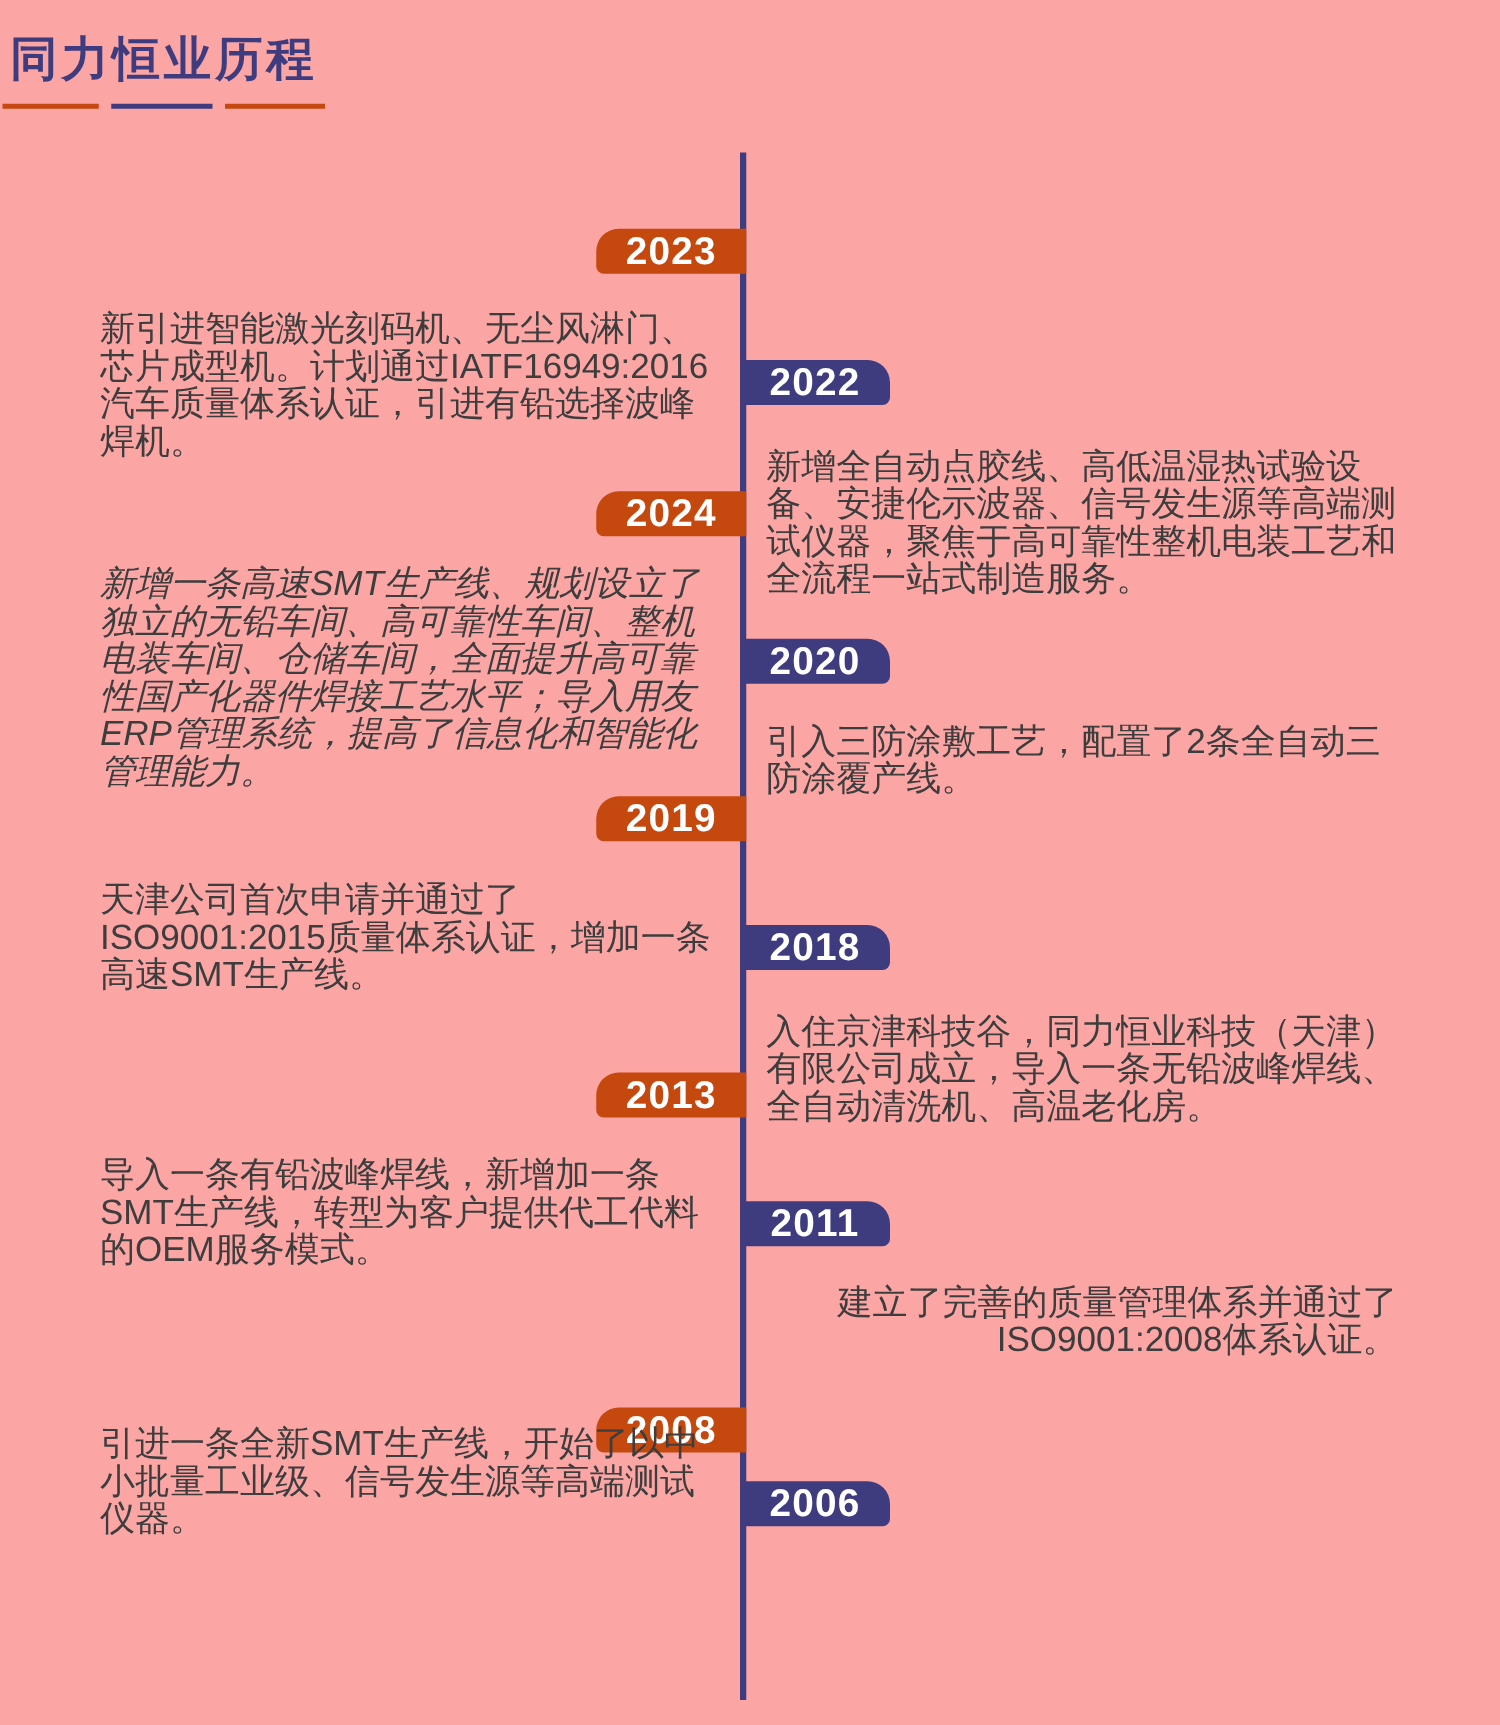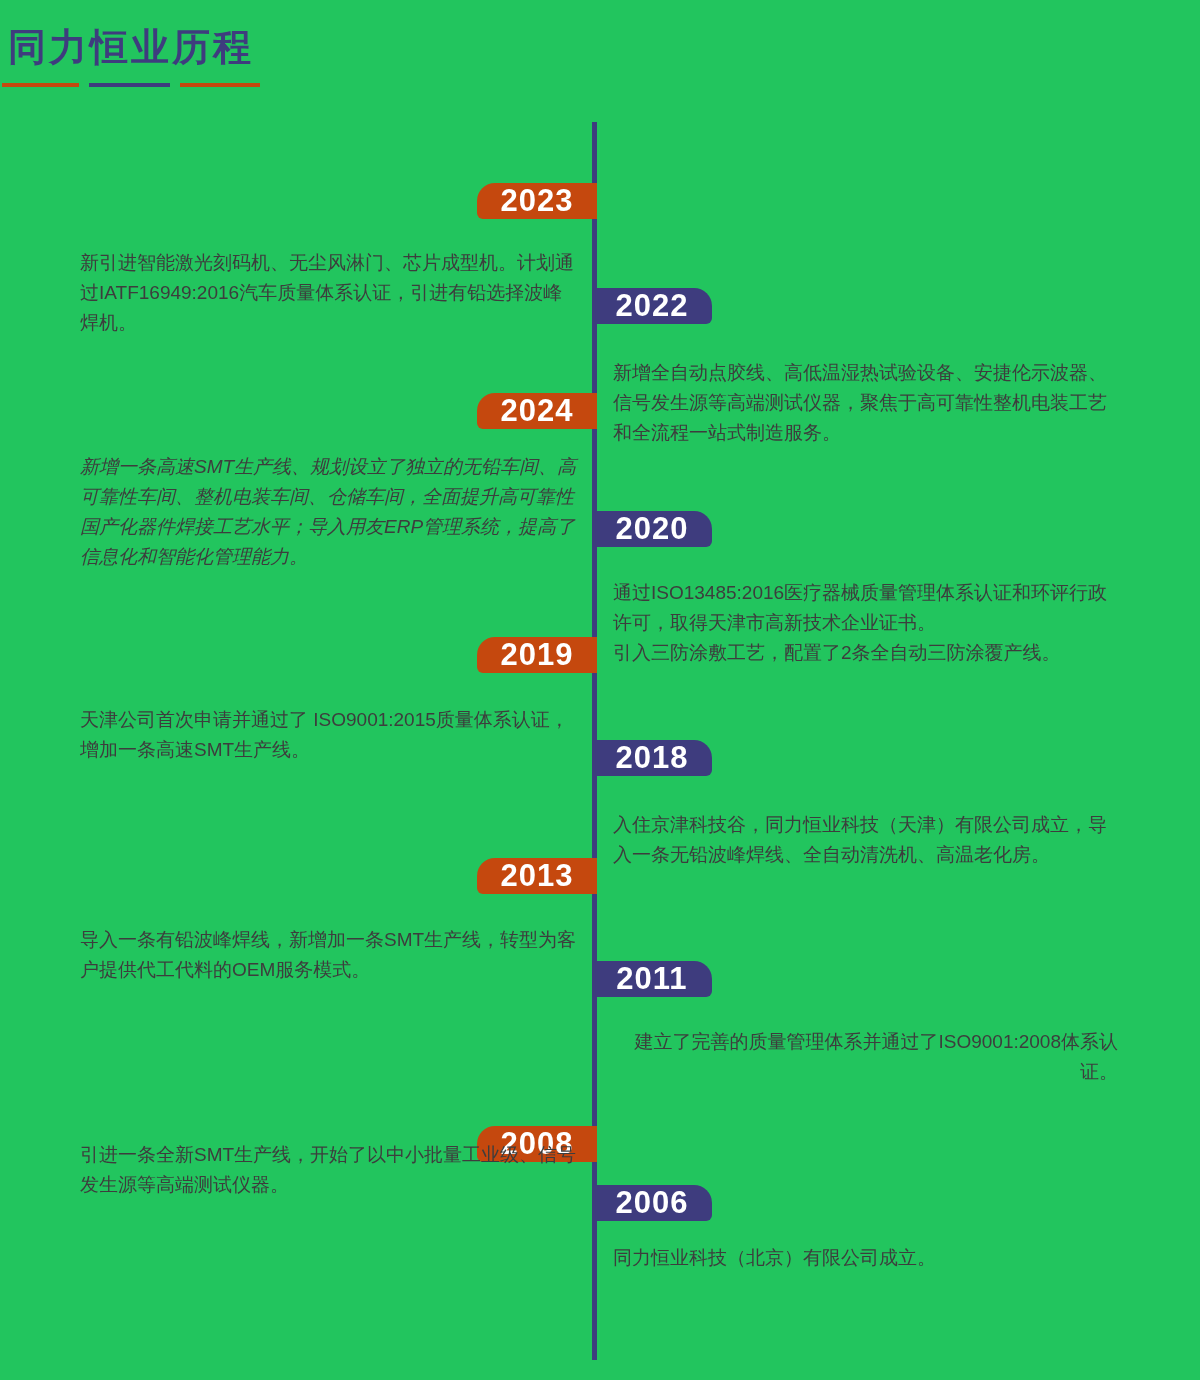--- a/index.html
+++ b/index.html
@@ -1,20 +1,20 @@
 <!DOCTYPE html>
 <html style="--orange: #C5480E; --blue: #3E3C7E; --text: #3D3D3D; --badge-text: #FFFFFF;"><head>
 <meta charset="utf-8">
 <style>
   html, body { margin: 0; padding: 0; background: #ffffff; }
   .page {
     position: relative;
     width: 1200px;
     height: 1380px;
-    background: #22c55e;
+    background: #fca5a5;
     overflow: hidden;
     font-family: "Liberation Sans", "DejaVu Sans", sans-serif;
   }
   .page-title {
     position: absolute;
     left: 8px;
     top: 22px;
     margin: 0;
     font-size: 38px;
     font-weight: bold;
@@ -55,21 +55,21 @@
     background: var(--orange);
     border-radius: 18px 0 0 6px;
   }
   .year-badge.right {
     left: 592px;
     background: var(--blue);
     border-radius: 0 18px 6px 0;
   }
   .event-text {
     position: absolute;
-    font-size: 19px;
+    font-size: 28px;
     line-height: 30px;
     color: var(--text);
   }
   .event-text.left  { left: 80px;  width: 497px; }
   .event-text.right { left: 613px; width: 505px; }
   .event-text p { margin: 0; }
 </style>
 </head>
 <body>
 
@@ -89,21 +89,20 @@
       <div class="year-badge right" style="top: 288px;">2022</div>
       <div class="event-text right" style="top: 358px;">
         <p>新增全自动点胶线、高低温湿热试验设备、安捷伦示波器、信号发生源等高端测试仪器，聚焦于高可靠性整机电装工艺和全流程一站式制造服务。</p>
       </div>
       <div class="year-badge left" style="top: 393px;">2024</div>
       <div class="event-text left" style="top: 452px; font-style: italic;">
         <p>新增一条高速SMT生产线、规划设立了独立的无铅车间、高可靠性车间、整机电装车间、仓储车间，全面提升高可靠性国产化器件焊接工艺水平；导入用友ERP管理系统，提高了信息化和智能化管理能力。</p>
       </div>
       <div class="year-badge right" style="top: 511px;">2020</div>
       <div class="event-text right" style="top: 578px;">
-        <p>通过ISO13485:2016医疗器械质量管理体系认证和环评行政许可，取得天津市高新技术企业证书。</p>
         <p>引入三防涂敷工艺，配置了2条全自动三防涂覆产线。</p>
       </div>
       <div class="year-badge left" style="top: 637px;">2019</div>
       <div class="event-text left" style="top: 705px;">
         <p>天津公司首次申请并通过了 ISO9001:2015质量体系认证，增加一条高速SMT生产线。</p>
       </div>
       <div class="year-badge right" style="top: 740px;">2018</div>
       <div class="event-text right" style="top: 810px;">
         <p>入住京津科技谷，同力恒业科技（天津）有限公司成立，导入一条无铅波峰焊线、全自动清洗机、高温老化房。</p>
       </div>
@@ -114,16 +113,15 @@
       <div class="year-badge right" style="top: 961px;">2011</div>
       <div class="event-text right" style="top: 1027px; text-align: right;">
         <p>建立了完善的质量管理体系并通过了ISO9001:2008体系认证。</p>
       </div>
       <div class="year-badge left" style="top: 1078px; margin-top: 48px;">2008</div>
       <div class="event-text left" style="top: 1140px;">
         <p>引进一条全新SMT生产线，开始了以中小批量工业级、信号发生源等高端测试仪器。</p>
       </div>
       <div class="year-badge right" style="top: 1185px;">2006</div>
       <div class="event-text right" style="top: 1243px;">
-        <p>同力恒业科技（北京）有限公司成立。</p>
       </div>
     </div>
 </div>
 
 </body></html>

